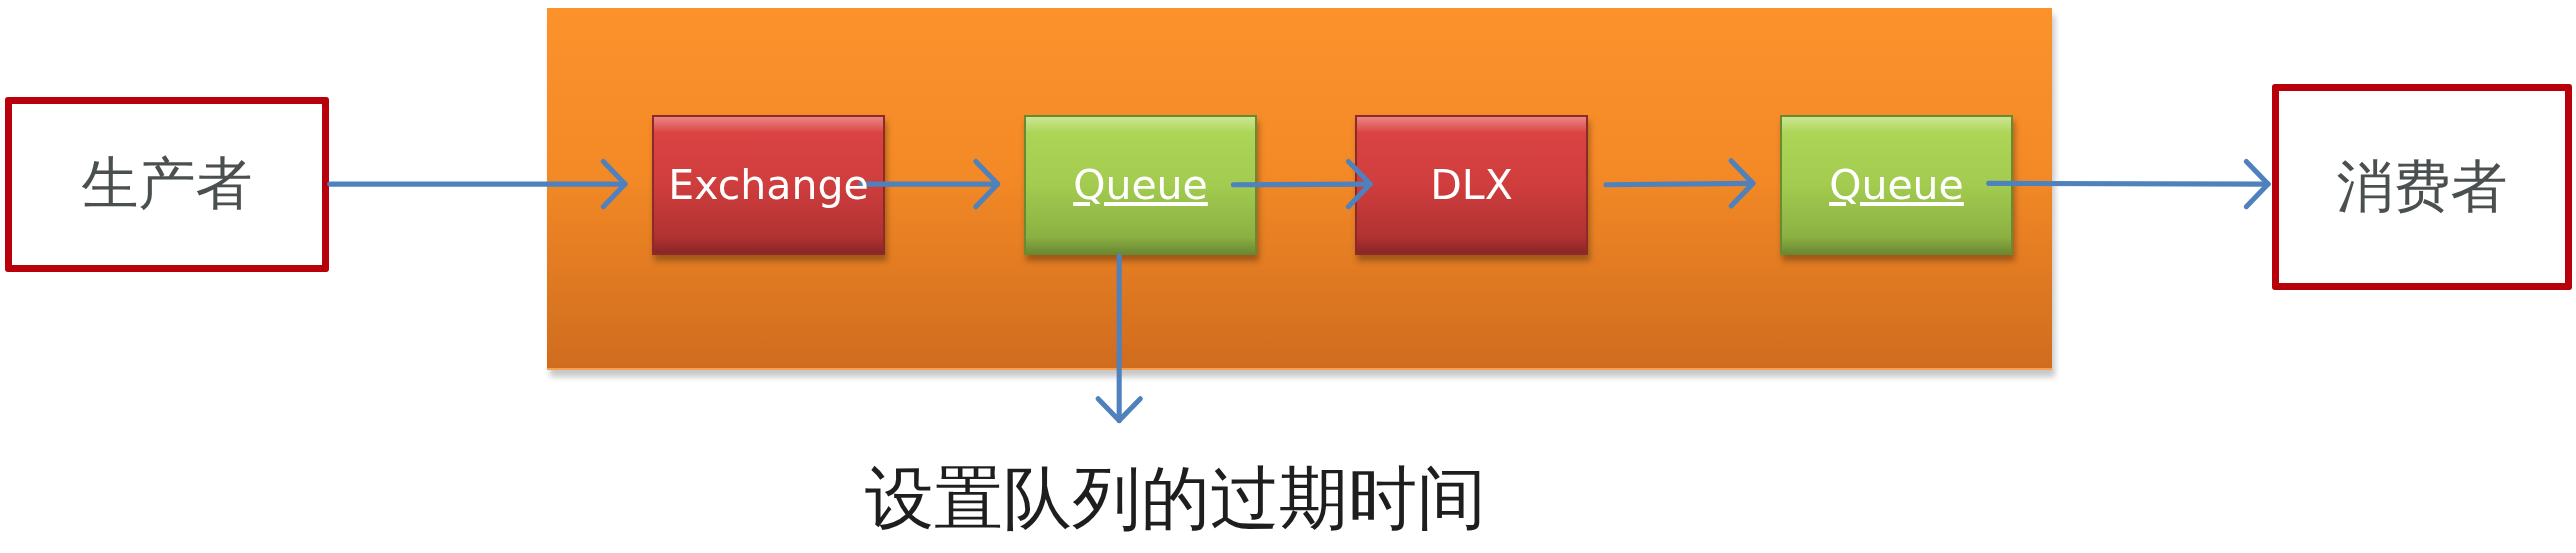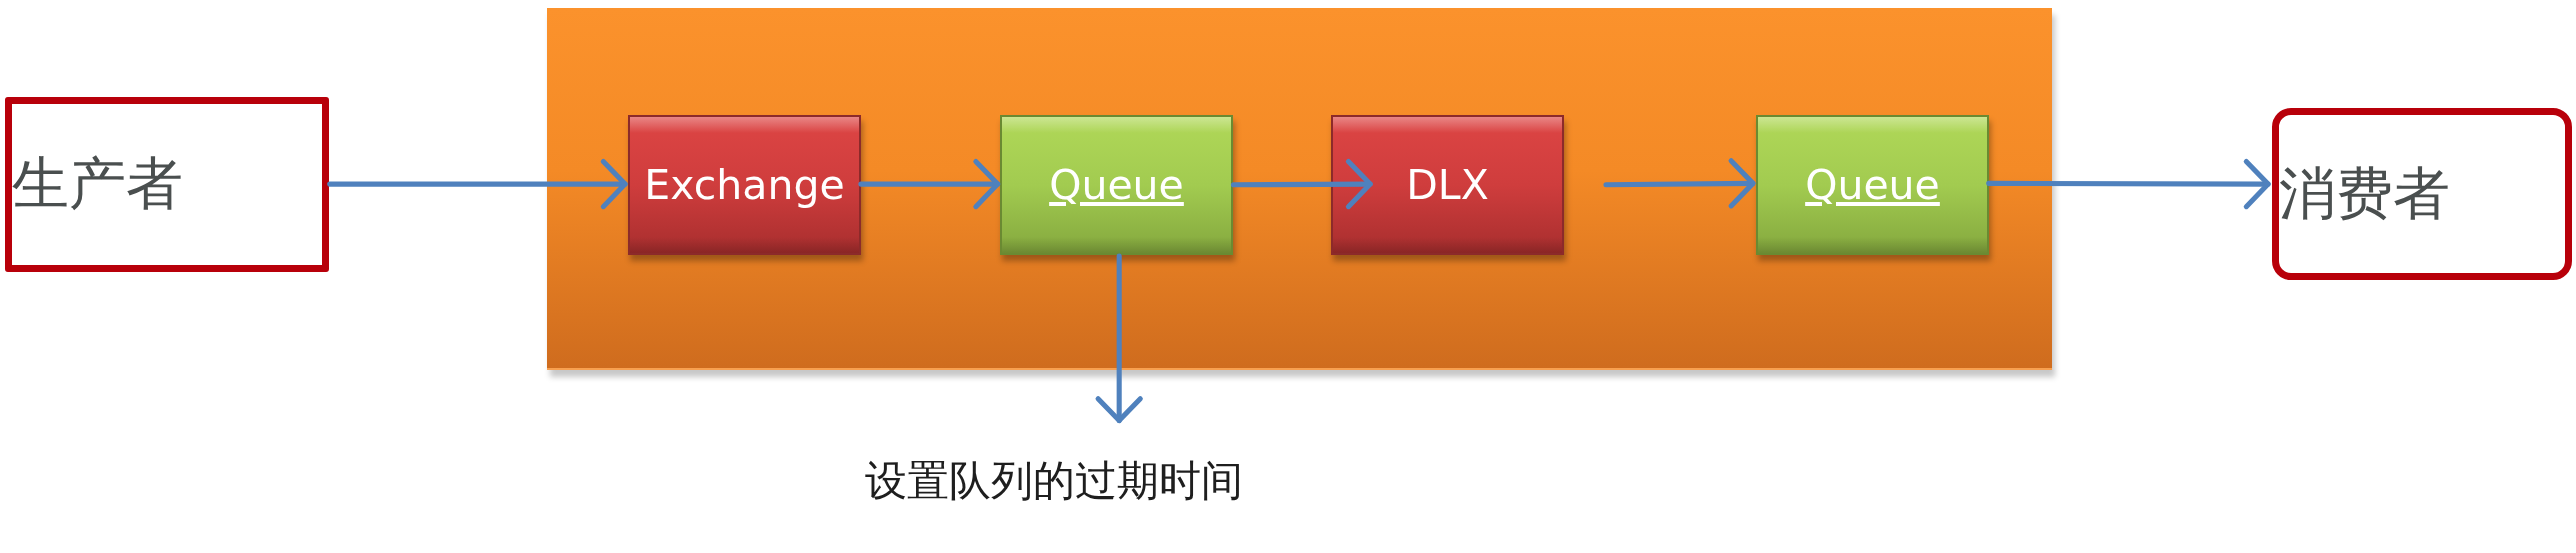--- a/index.html
+++ b/index.html
@@ -1,41 +1,41 @@
 <!DOCTYPE html>
 <html style="font-size:11.6px"><head>
 <meta charset="utf-8">
 <style>
   html, body { margin:0; padding:0; background:#ffffff; }
   body { width:2576px; height:553px; position:relative; overflow:hidden;
          font-family:"DejaVu Sans", "Liberation Sans", sans-serif; }
   .actor { position:absolute; box-sizing:border-box; border:7.3px solid #b8000a; border-radius:2.9px;
-           background:#fff; display:flex; align-items:center; 
+           background:#fff; display:flex; align-items:center; justify-content:center;
            color:#4a4f4f; font-size:57px; }
   #producer { left:5.1px; top:97px; width:324px; height:175px; }
-  #consumer { left:2272px; top:108px; width:300px; height:172px;border-radius:19px; }
+  #consumer { left:2272px; top:84px; width:300px; height:206px; }
   #broker { position:absolute; left:547px; top:8px; width:1505px; height:360px;
             background:linear-gradient(#fb922c 0%, #f48a26 45%, #cf6c1e 100%);
             box-shadow:2.9px 7.3px 5.8px rgba(0,0,0,0.22); border-bottom:2.2px solid #f8a050; }
   .node { position:absolute; top:115px; width:233px; height:140px; box-sizing:border-box;
           display:flex; align-items:center; justify-content:center; color:#ffffff;
-          font-size:41px; box-shadow:2.2px 5.8px 5.8px rgba(0,0,0,0.3); }
+          font-size:41px; box-shadow:2.2px 5.8px 5.8px rgba(0,0,0,0.3);margin-left:24px; }
   .node::before { content:""; position:absolute; left:0; right:0; top:0; height:16px;
           background:linear-gradient(rgba(255,255,255,0.35), rgba(255,255,255,0)); }
   .node::after { content:""; position:absolute; left:0; right:0; bottom:0; height:16px;
           background:linear-gradient(rgba(0,0,0,0), rgba(0,0,0,0.18)); }
   .node span { position:relative; z-index:1; }
   .red { background:linear-gradient(#dd4544 0%, #cf3d3d 50%, #a82e2e 100%); border:2.2px solid #8c2a2a; }
   .green { background:linear-gradient(#b0d858 0%, #a2cb50 50%, #84a83e 100%); border:2.2px solid #6a8a32;text-decoration:underline; }
   #exchange { left:628px; }
   #queue1 { left:1000px; }
   #dlx { left:1331px; }
   #queue2 { left:1756px; }
   #arrows { position:absolute; left:0; top:0; }
-  #caption { position:absolute; left:865px; top:453px; font-size:42px; color:#1e1e1e; white-space:nowrap; }
+  #caption { position:absolute; left:865px; top:453px; font-size:69px; color:#1e1e1e; white-space:nowrap; }
 </style>
 </head>
 <body>
 
 <div id="producer" class="actor">
   <span>生产者</span>
 </div>
 
 <div id="broker"></div>
 

